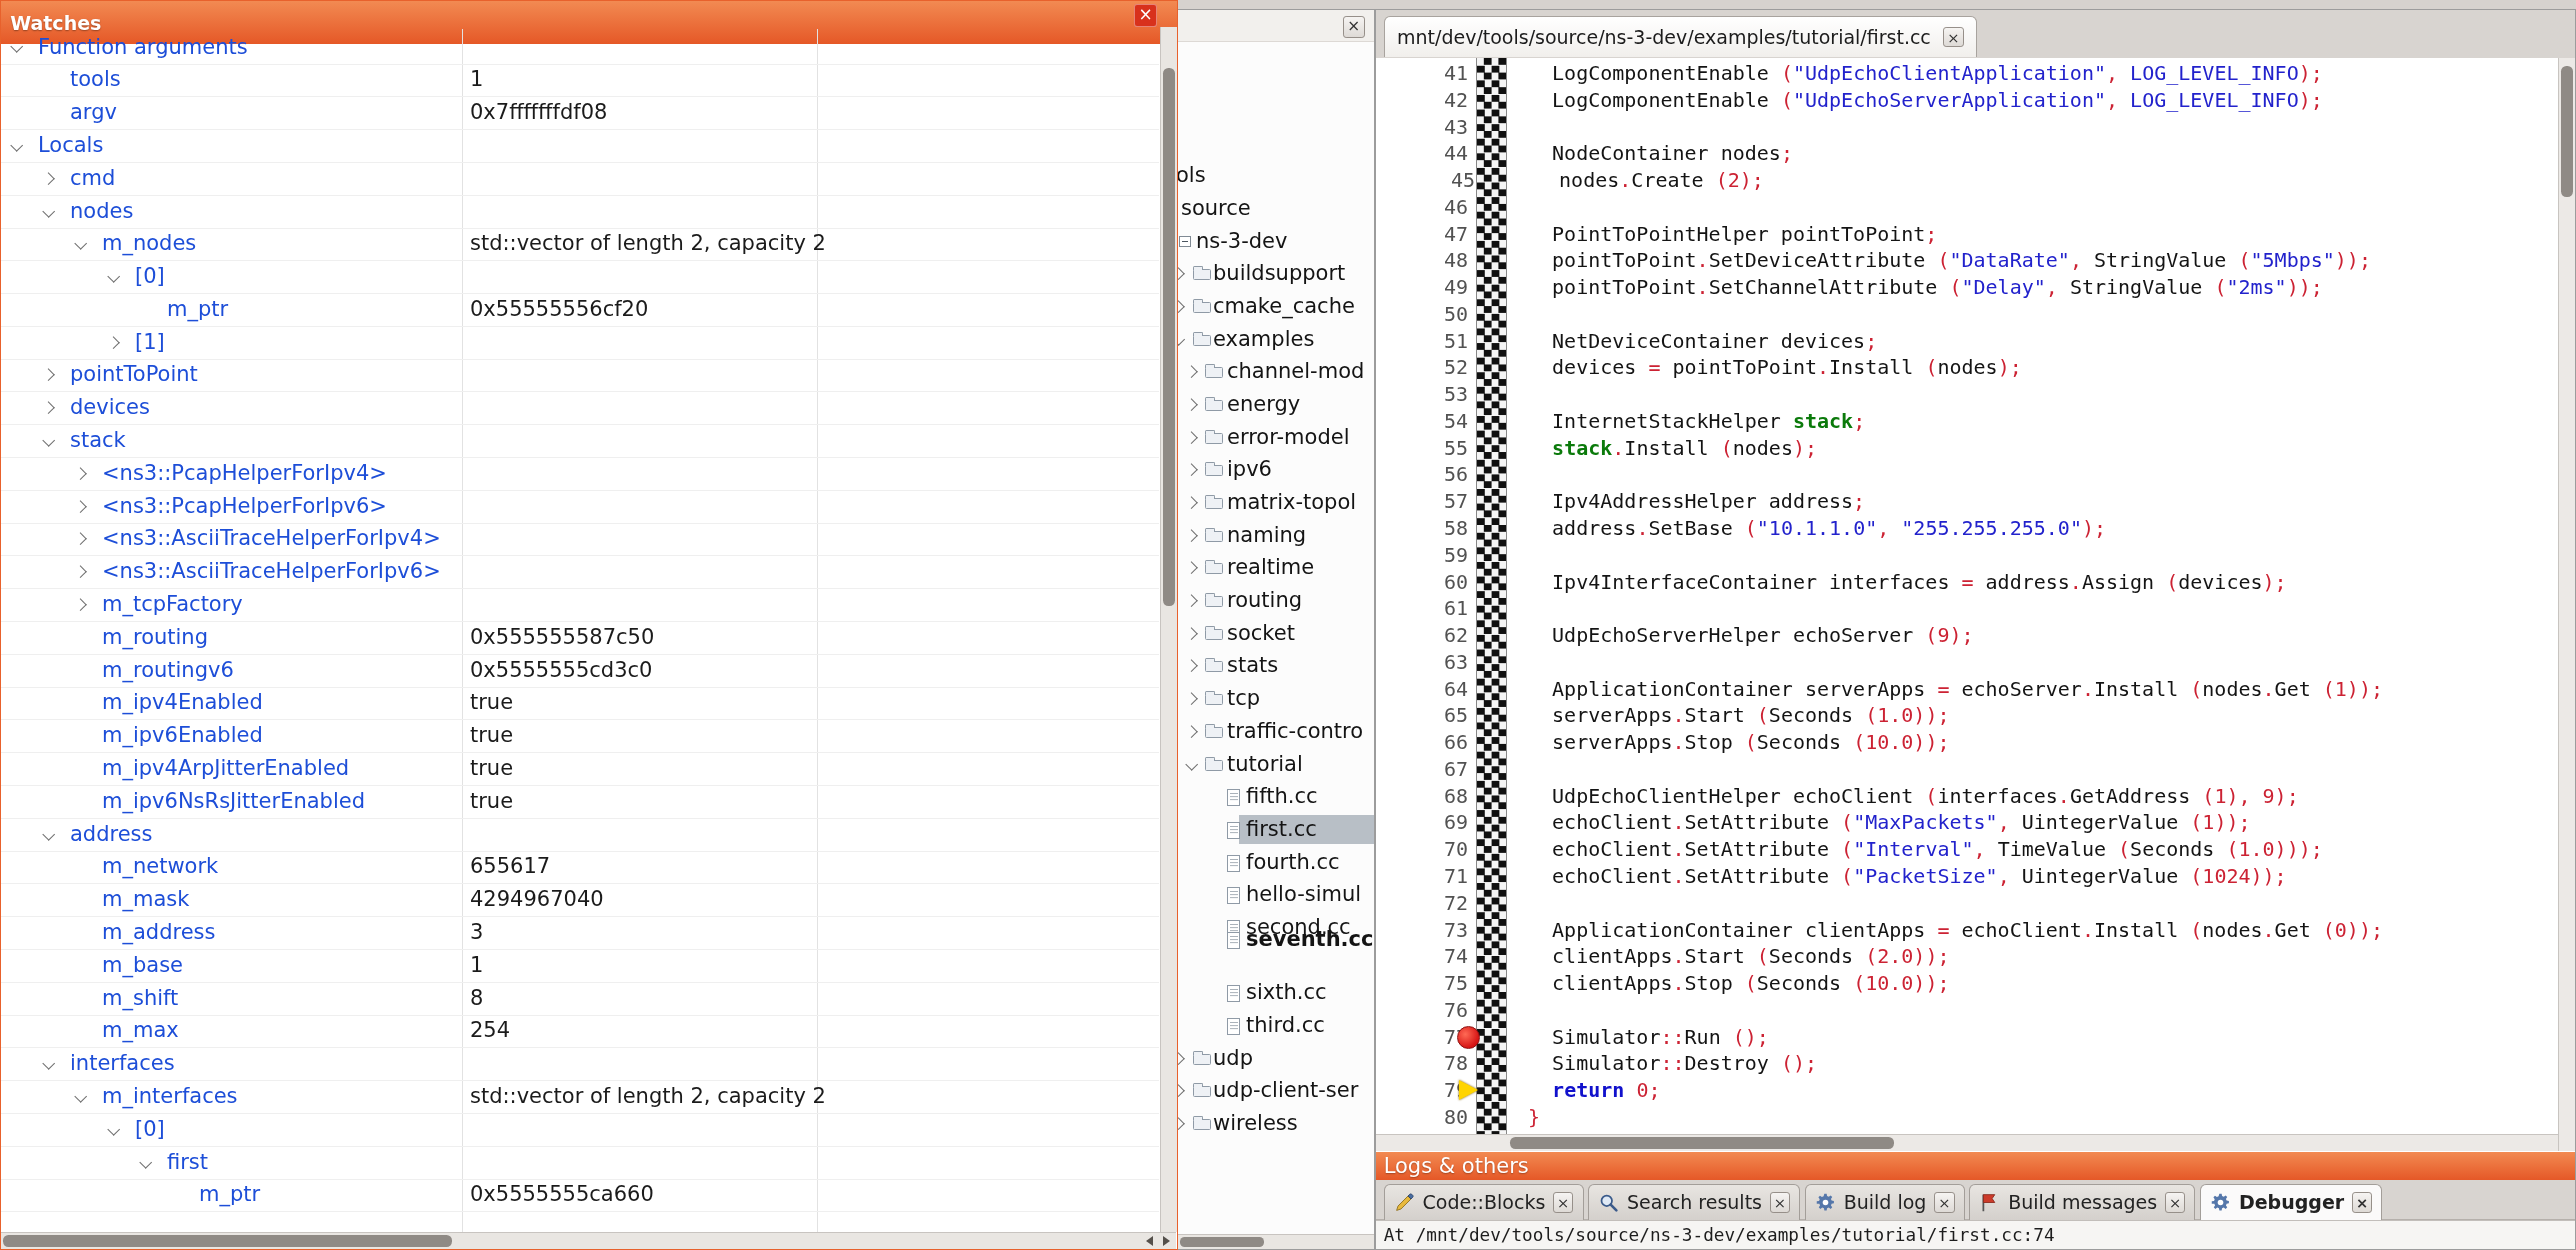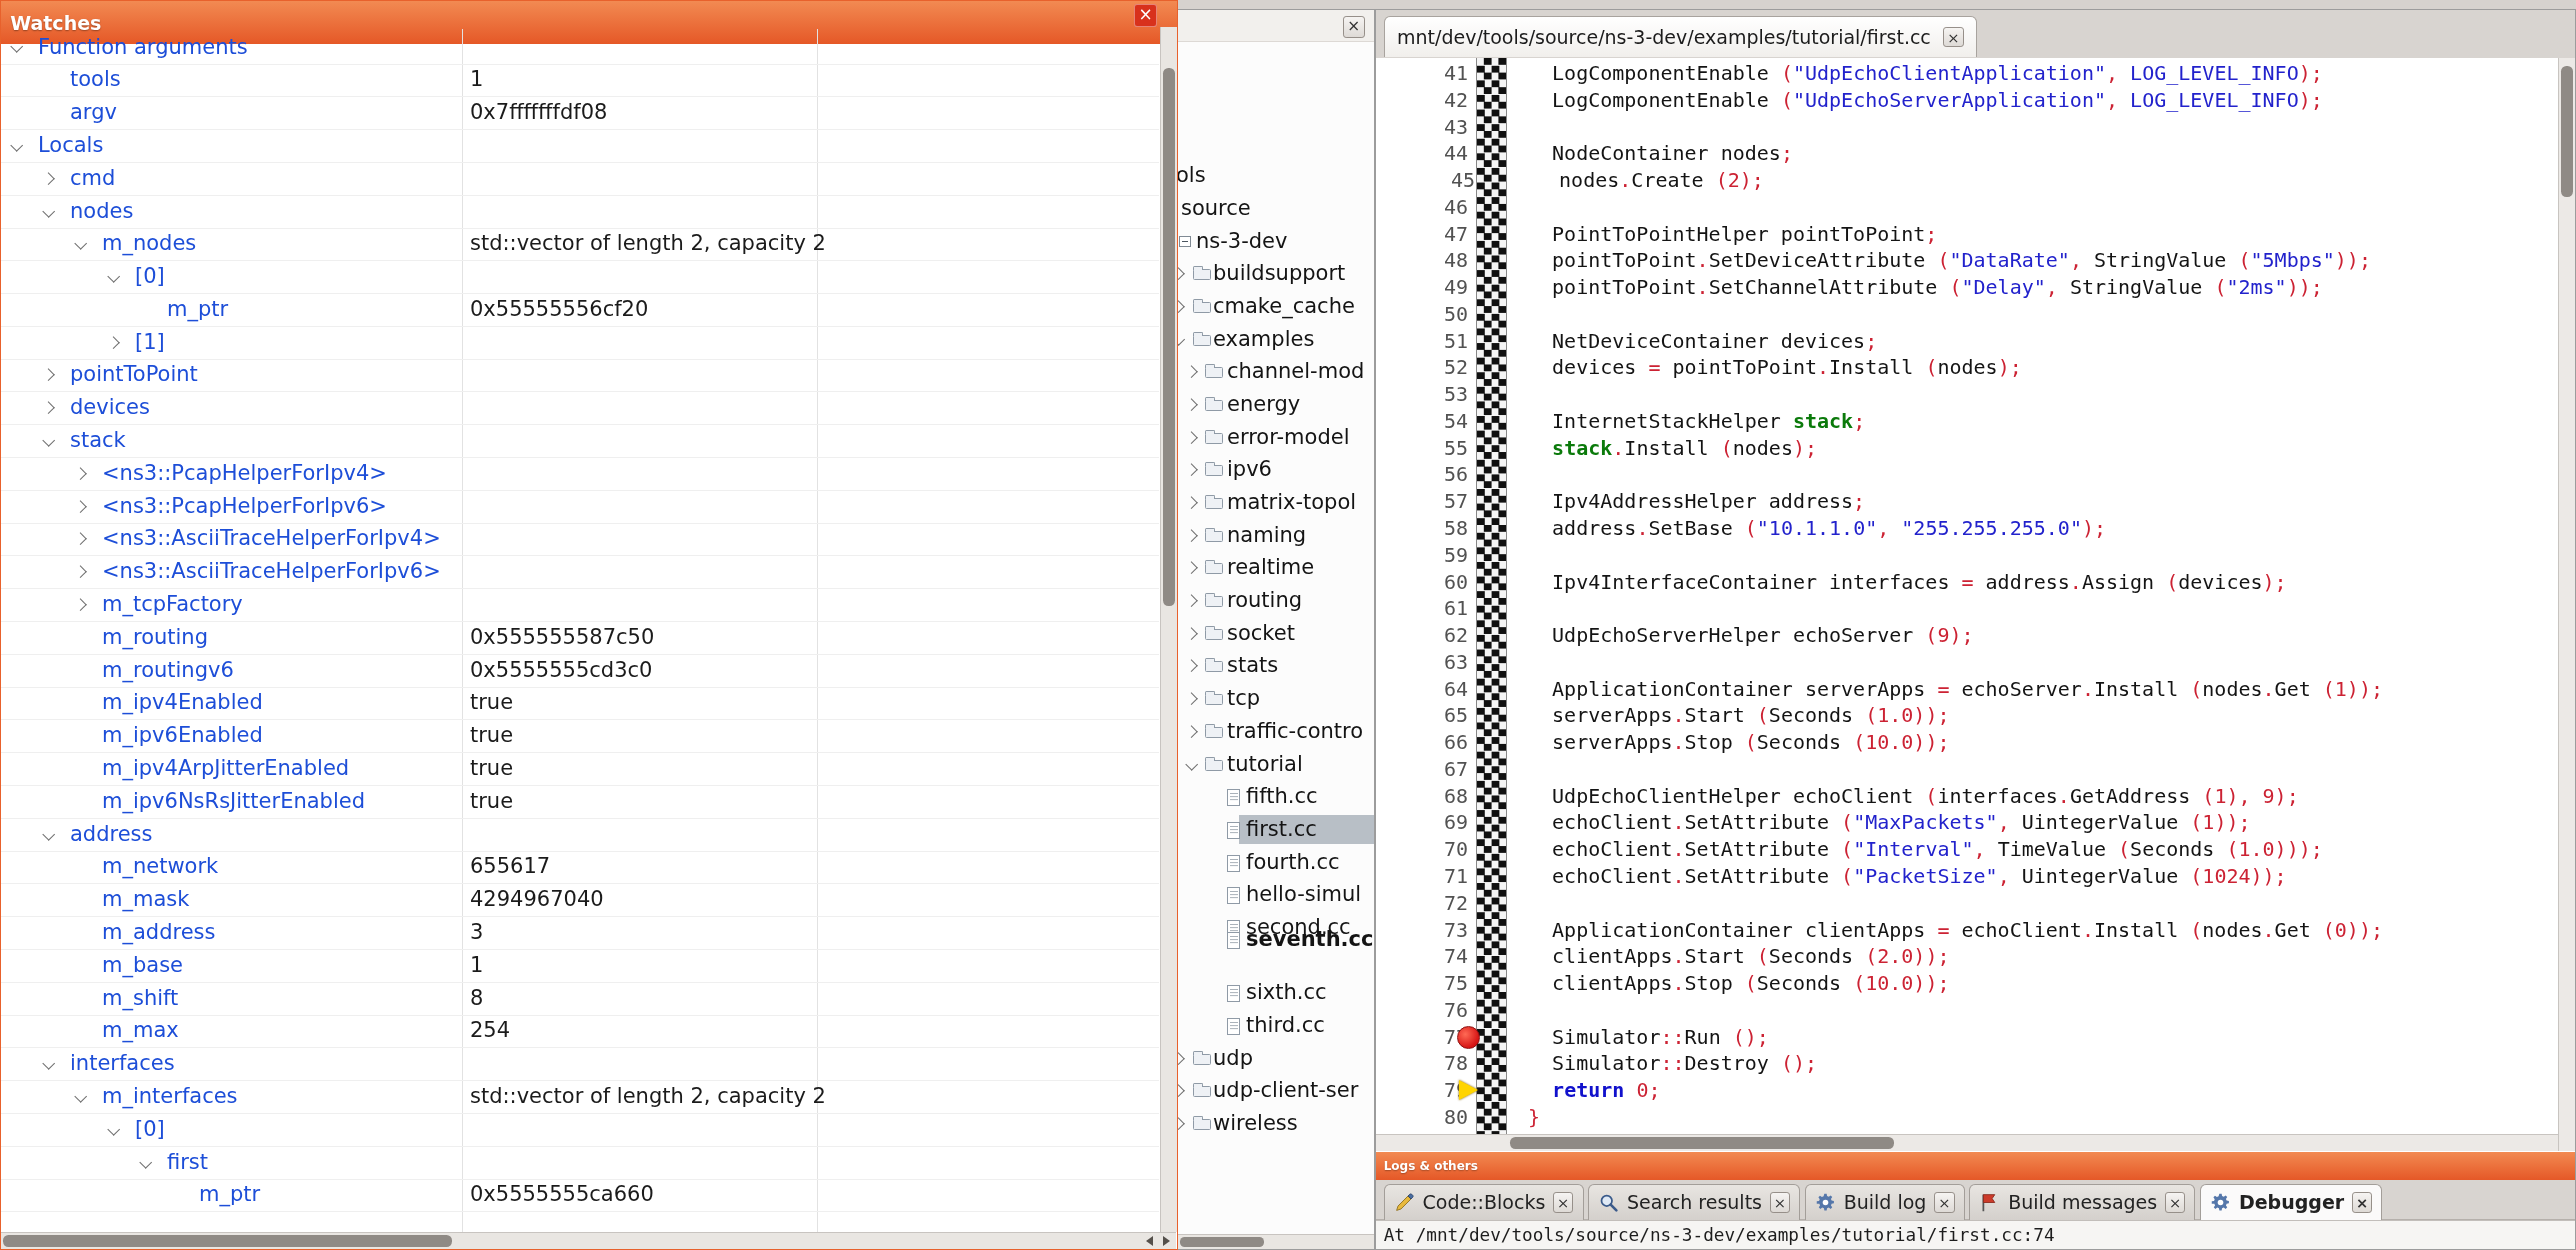--- a/index.html
+++ b/index.html
@@ -63,21 +63,21 @@
   .num{color:#cc2233;} .op{color:#cc2233;}
   .bp{position:absolute;left:81px;top:50%;width:23px;height:23px;margin-top:-11.5px;border-radius:50%;background:radial-gradient(circle at 35% 35%,#ff6a55,#d61414 70%);border:0.8px solid #8d0f0f;box-sizing:border-box;}
   .cur{position:absolute;left:83px;top:50%;margin-top:-10px;width:0;height:0;border-left:19px solid #ffd400;border-top:10px solid transparent;border-bottom:10px solid transparent;filter:drop-shadow(0 0 0.8px #806000);}
   #ehscroll{position:absolute;left:0;right:17px;bottom:98px;height:17px;background:#ece9e6;border-top:0.8px solid #c8c4c0;box-sizing:border-box;}
   #ehthumb{position:absolute;left:134px;top:2.3px;height:11.5px;width:384px;background:#8f8a85;border-radius:5.4px;}
   #evscroll{position:absolute;right:0;top:48px;width:17px;bottom:98px;background:#ece9e6;border-left:0.8px solid #c8c4c0;box-sizing:border-box;}
   #evthumb{position:absolute;left:2.3px;width:11.5px;top:7.7px;height:131px;background:#8f8a85;border-radius:5.4px;}
 
   
   #logs-header{position:absolute;left:0;right:0;bottom:69px;height:28px;background:linear-gradient(#f28a52,#e55827);display:flex;align-items:center;}
-  #logs-title{color:#fff;font-weight:bold;font-size:12px;padding-left:7.7px;text-shadow:0 0.8px 1.5px rgba(0,0,0,.3);}
+  #logs-title{color:#fff;font-weight:normal;font-size:21px;padding-left:7.7px;text-shadow:0 0.8px 1.5px rgba(0,0,0,.3);}
   #logs-tabs{position:absolute;left:0;right:0;bottom:29px;height:40px;background:#d8d4d0;border-bottom:0.8px solid #b5b0ab;padding-left:4.6px;box-sizing:border-box;white-space:nowrap;}
   .ltab{display:inline-flex;align-items:center;gap:7.7px;height:35px;margin:3.8px 1.5px 0 3.1px;padding:0 9.2px;border:0.8px solid #a39e99;border-bottom:none;border-radius:6.1px 6.1px 0 0;background:linear-gradient(#e8e5e1,#d4d0cc);font-size:19px;color:#222;vertical-align:top;}
   .ltab.active{background:#fbfafa;font-weight:bold;}
   .licon{display:inline-flex;width:21px;height:21px;align-items:center;justify-content:center;}
   #logs-status{position:absolute;left:0;right:0;bottom:0;height:29px;background:#f6f5f3;border-top:0.8px solid #c2beba;font-family:"DejaVu Sans Mono","Liberation Mono",monospace;font-size:17.7px;color:#1d1d1d;line-height:28px;padding-left:7.7px;box-sizing:border-box;white-space:nowrap;}
 </style>
 </head>
 <body>
 
 <div id="stage">

